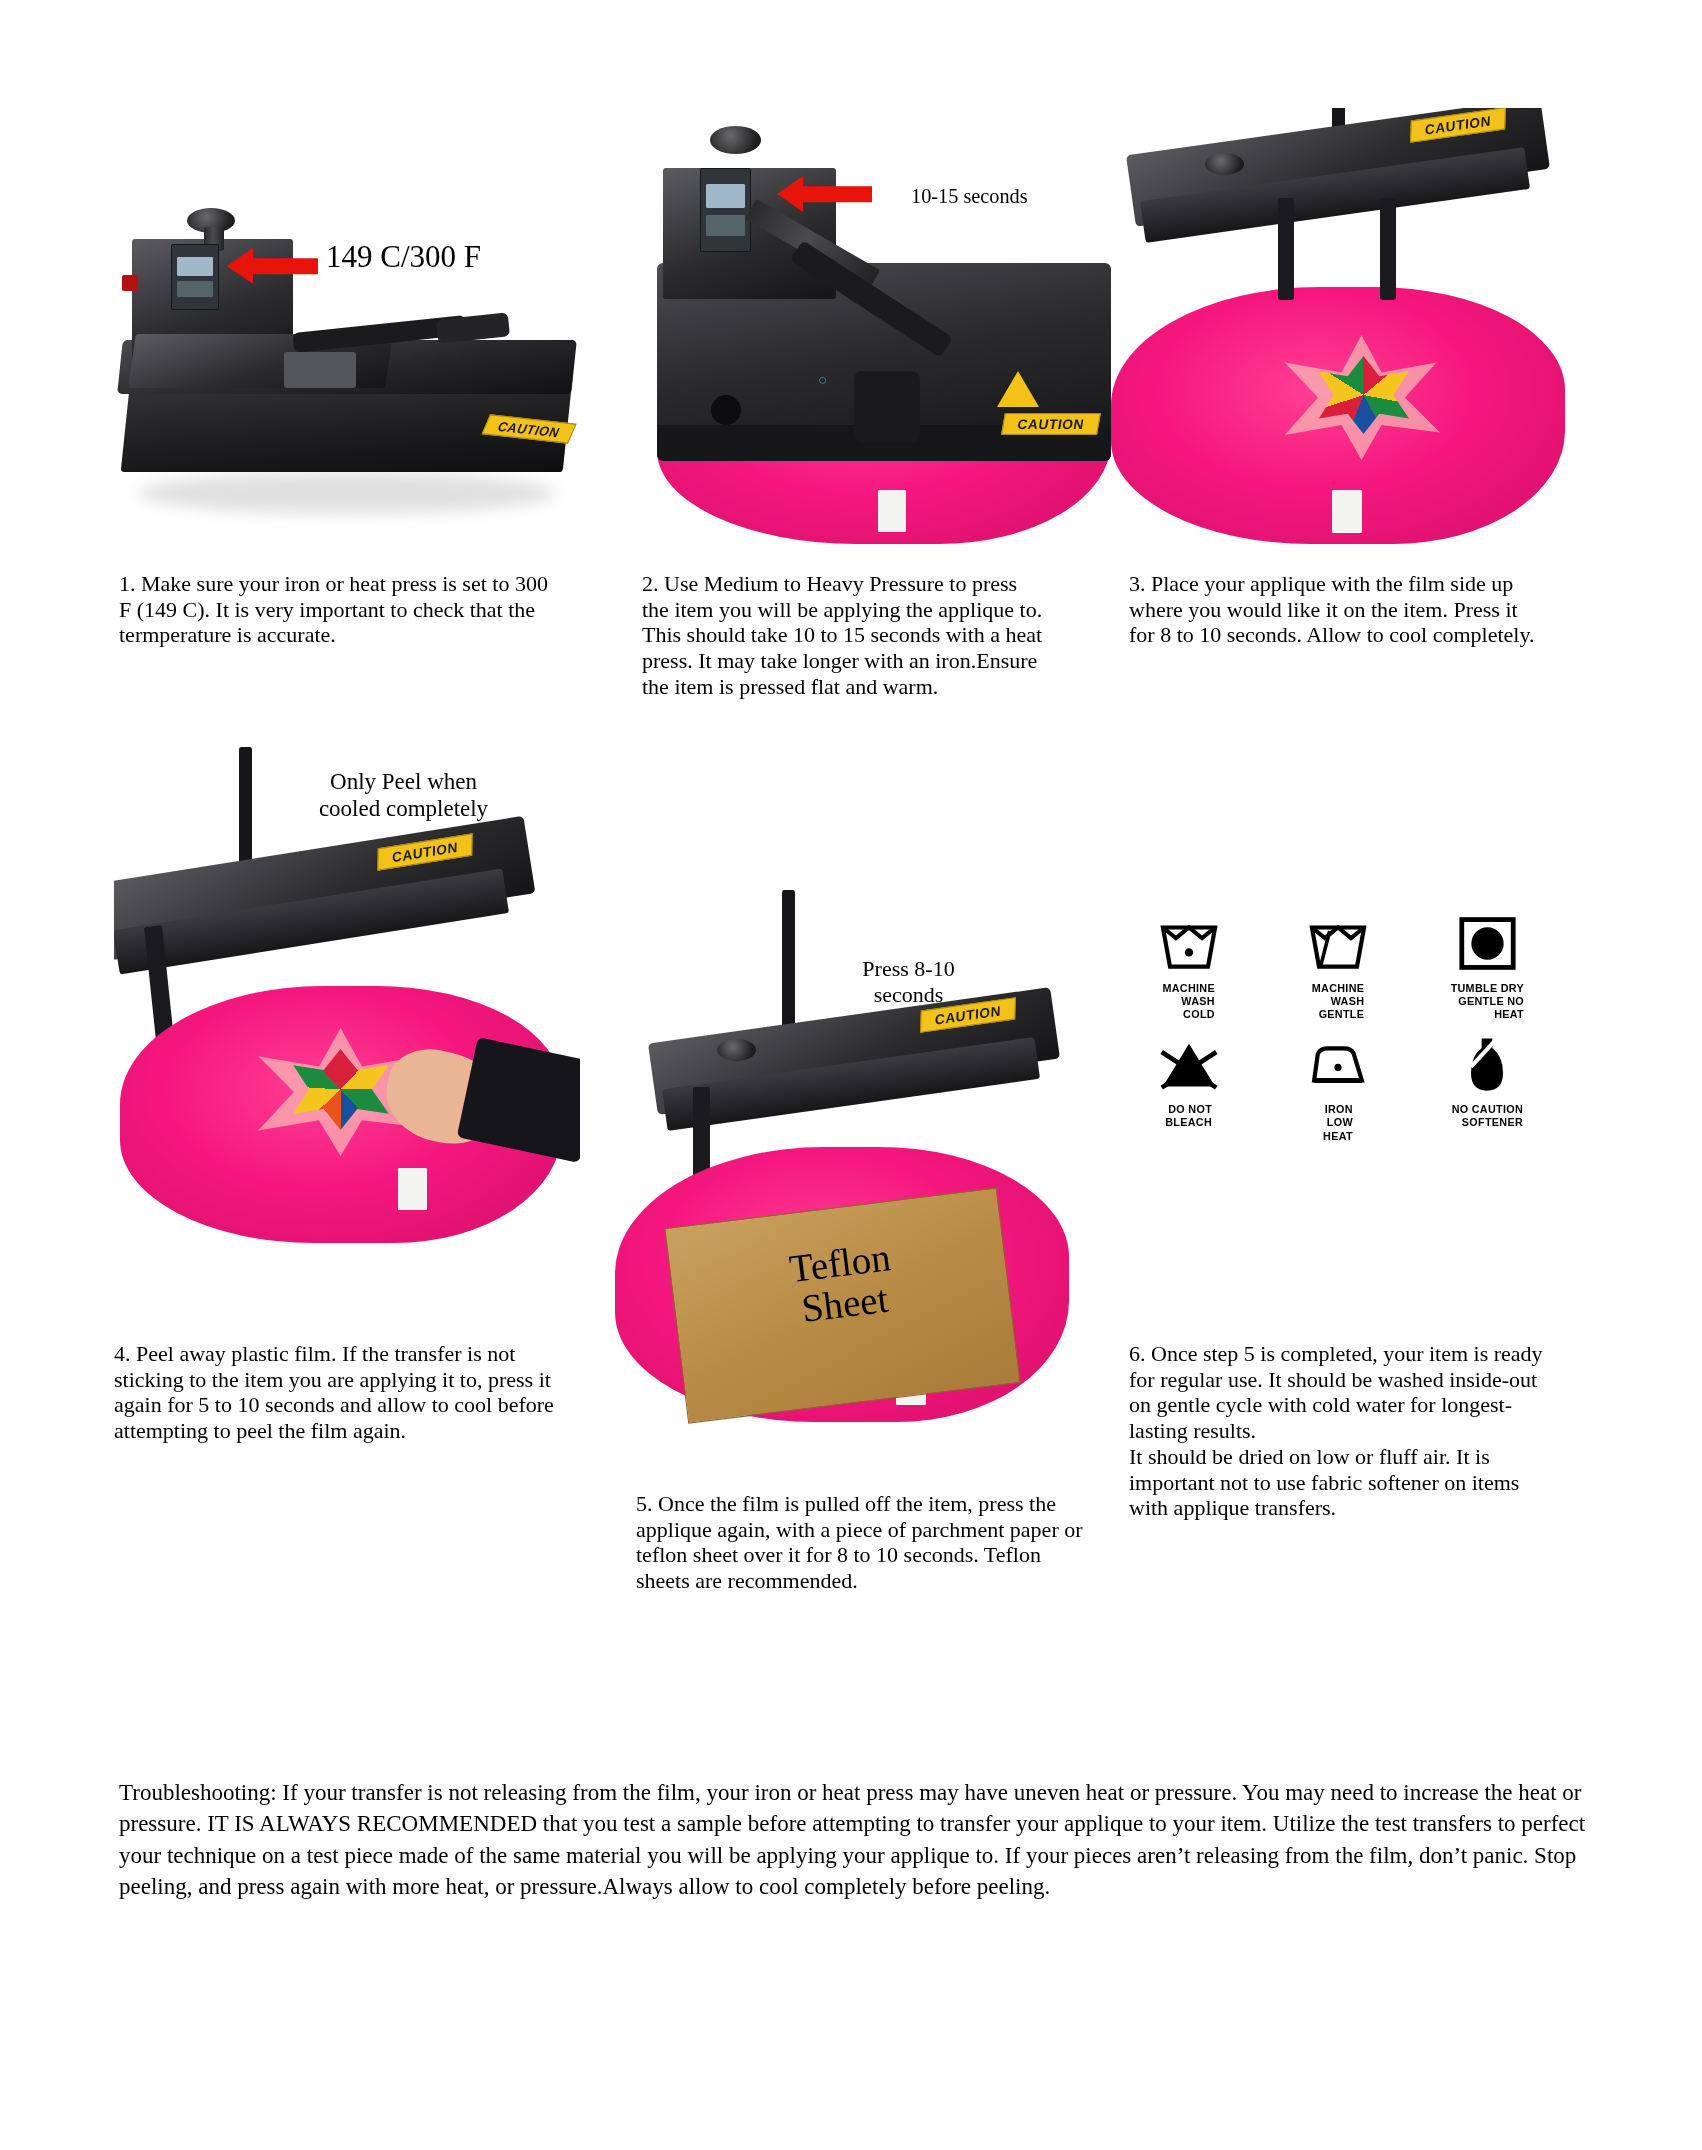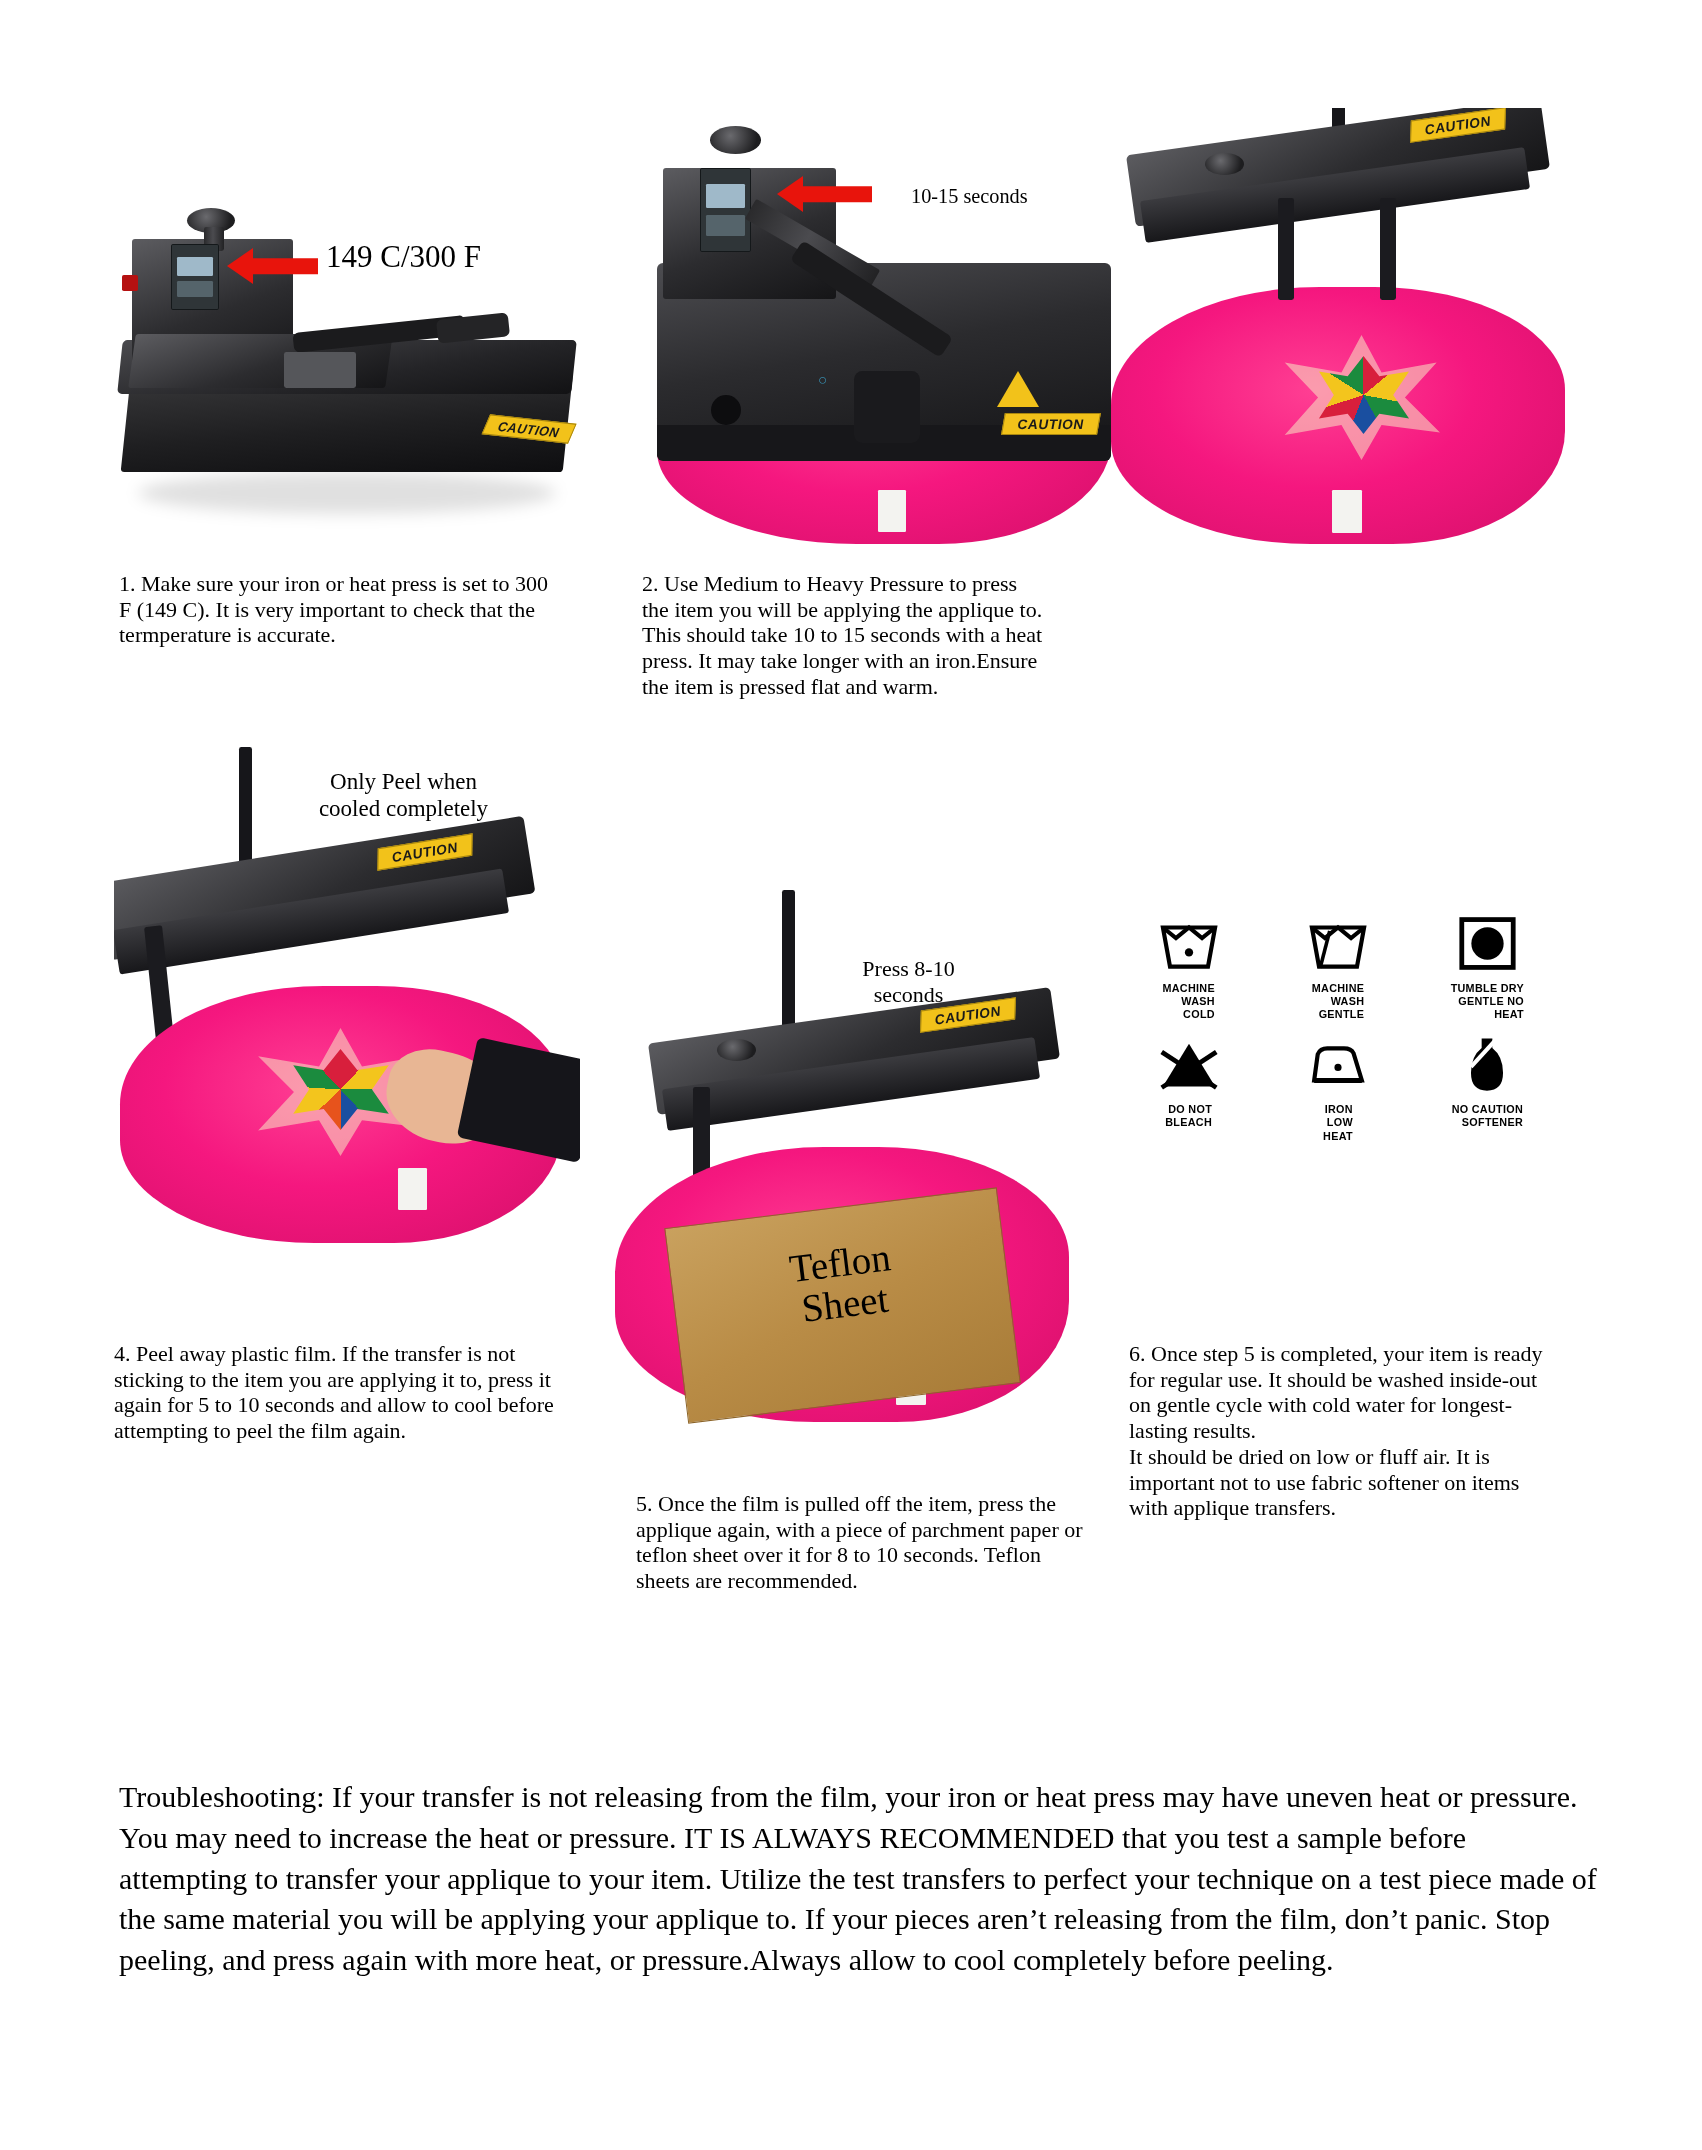--- a/index.html
+++ b/index.html
@@ -132,21 +132,21 @@
     color: #000;
   }
   .note {
     position: absolute;
     font-size: 23px;
     line-height: 1.18;
     text-align: center;
   }
   .footer-text {
     position: absolute;
-    font-size: 30px;
+    font-size: 23px;
     line-height: 1.36;
     left: 119px;
     top: 1777px;
     width: 1482px;
   }
   .small-label {
     position: absolute;
     font-size: 20.3px;
   }
 
@@ -277,20 +277,21 @@
     <div class="hp-upper" style="left:42px; top:66px; width:388px; height:42px; transform:rotate(-8deg);
                 background:linear-gradient(180deg,#3b3b3f,#17171a);"></div>
     <div class="caution" style="left:311px; top:6px; width:96px; height:21.5px; font-size:13.7px; line-height:21.5px; transform:rotate(-8deg) skewX(-10deg);">CAUTION</div>
     <div class="hp-knob" style="left:106px; top:45px; width:39px; height:21.5px;"></div>
     <div class="hp-arm" style="left:179px; top:90px; width:15.5px; height:102px; background:#1b1b1f;"></div>
     <div class="hp-arm" style="left:281px; top:90px; width:15.5px; height:102px; background:#1b1b1f;"></div>
   </div>
 
   <div class="caption" style="left:119px; top:571px; width:442px;">1. Make sure your iron or heat press is set to 300 F (149 C). It is very important to check that the termperature is accurate.</div>
   <div class="caption" style="left:642px; top:571px; width:406px;">2. Use Medium to Heavy Pressure to press the item you will be applying the applique to. This should take 10 to 15 seconds with a heat press. It may take longer with an iron.Ensure the item is pressed flat and warm.</div>
+  <div class="caption" style="left:1129px; top:571px; width:418px;">3. Place your applique with the film side up where you would like it on the item. Press it for 8 to 10 seconds. Allow to cool completely.</div>
 
   <div class="note" style="left:263px; top:768px; width:281px;">
     <span>Only Peel when</span><br>
     <span>cooled completely</span>
   </div>
 
   <div class="photo" style="left:114px; top:747px; width:466px; height:585px;">
     <div class="hp-arm" style="left:125px; top:0px; width:13px; height:137px; background:#16161a;"></div>
     <div class="hp-upper" style="left:-12px; top:102px; width:430px; height:78px; transform:rotate(-9deg); border-radius:4.8px;"></div>
     <div class="hp-upper" style="left:0px; top:152px; width:394px; height:45px; transform:rotate(-9deg);

